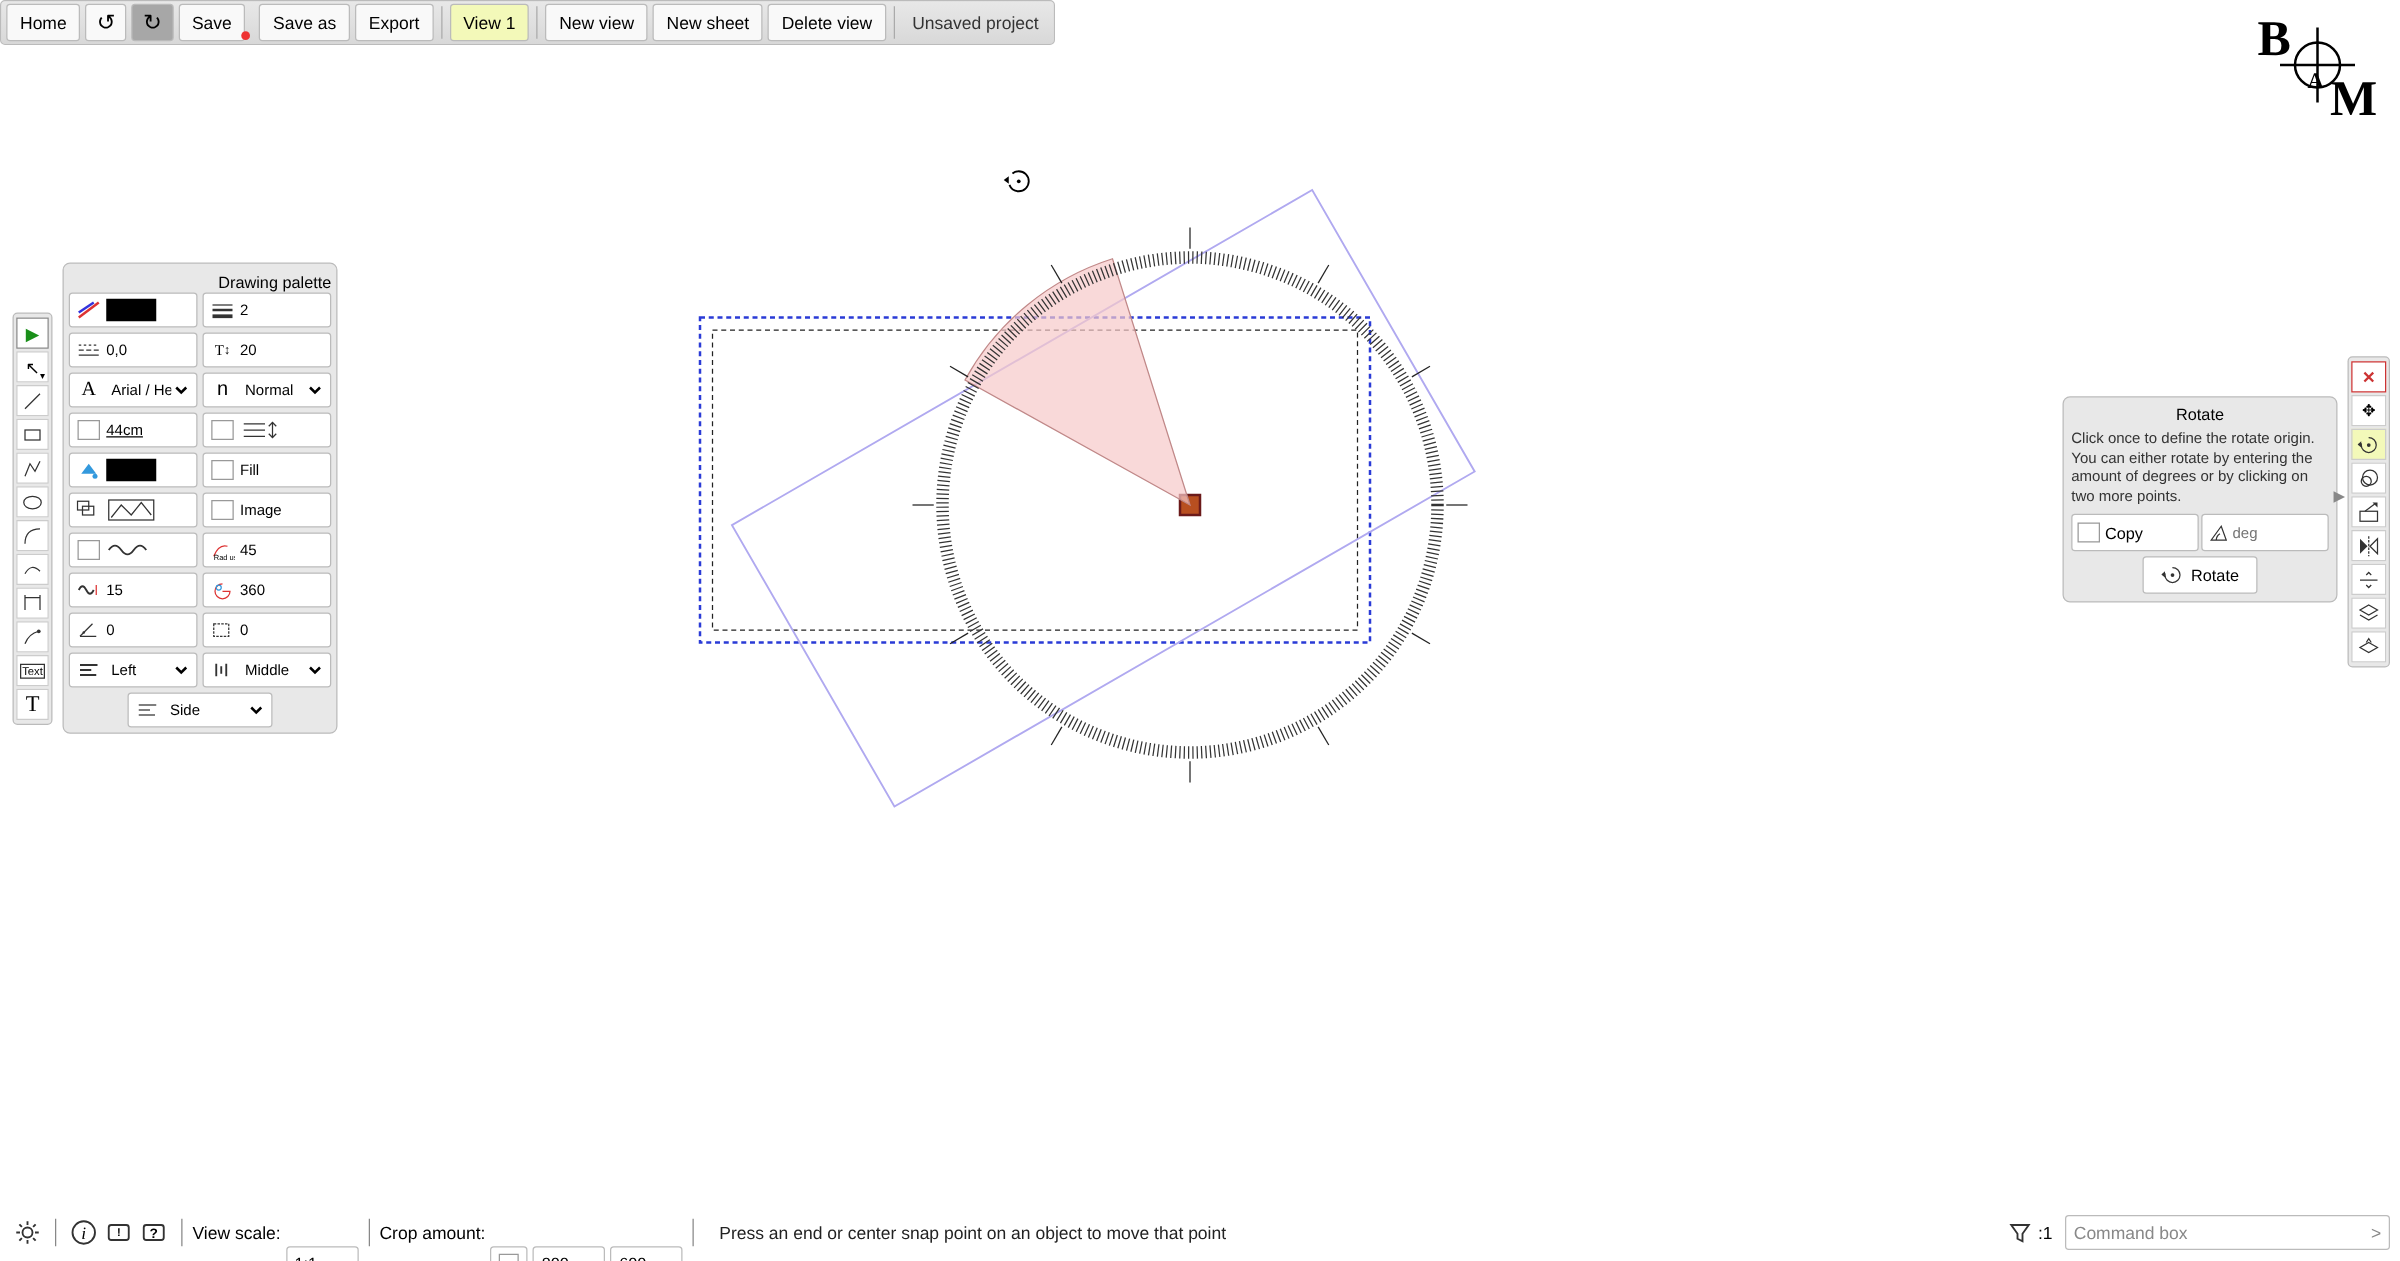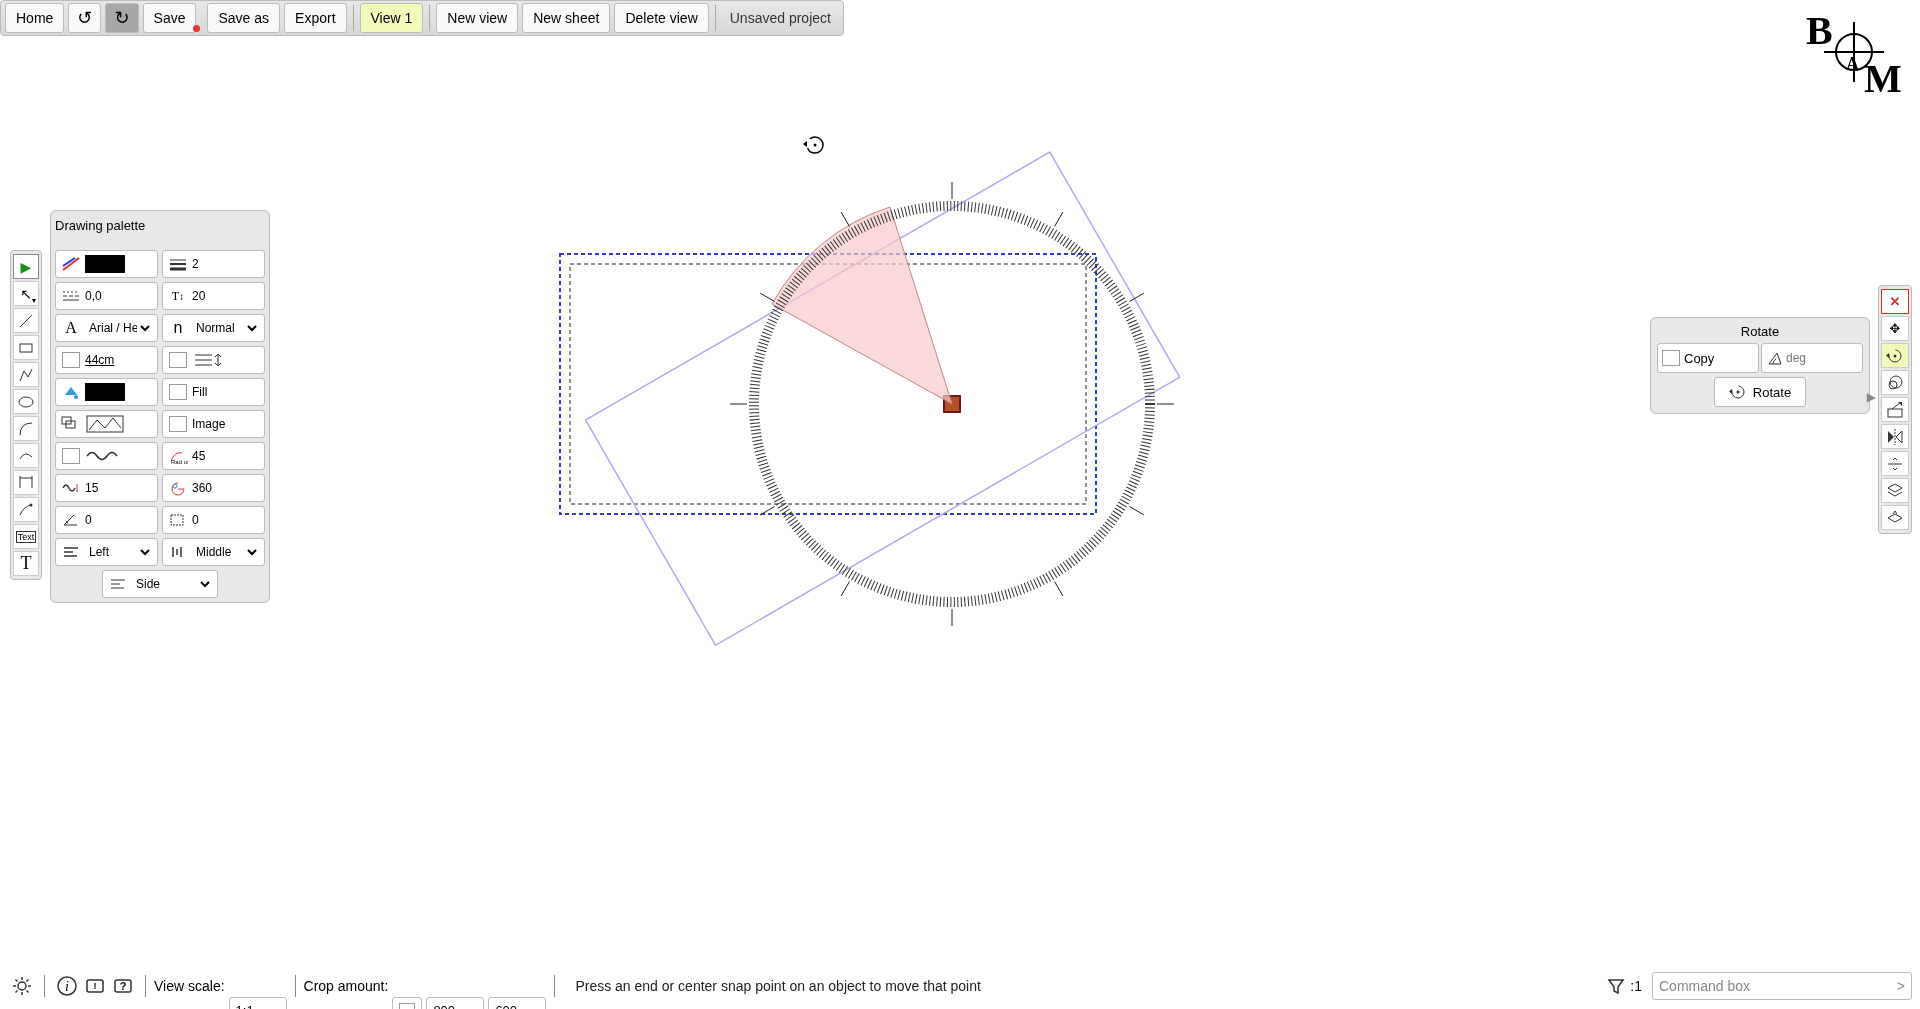--- a/index.html
+++ b/index.html
@@ -79,23 +79,23 @@
 .drawing-palette {
   position: absolute;
   top: 210px; left: 50px;
   width: 220px;
   background: #e8e8e8;
   border: 1px solid #bbb;
   border-radius: 6px;
   padding: 4px;
 }
 .drawing-palette .title {
-  text-align: left;
+  text-align: right;
   font-size: 13px;
-  padding: 3px 0 17px;
+  padding: 3px 0 1px;
 }
 .palette-grid {
   display: grid;
   grid-template-columns: 1fr 1fr;
   gap: 4px;
 }
 .palette-cell {
   display: flex;
   align-items: center;
   border: 1px solid #bbb;
@@ -609,20 +609,21 @@
   <div class="tool">
     <svg width="18" height="18">
         <polygon points="9,5 16,9 9,13 2,9" fill="none" stroke="#333"></polygon>
         <polyline points="7,5 9,2 11,5" fill="none" stroke="#333"></polyline>
       </svg>
   </div>
 </div>
 
 <div class="rotate-panel">
   <div class="title">Rotate</div>
+  <div class="desc">Click once to define the rotate origin. You can either rotate by entering the amount of degrees or by clicking on two more points.</div>
   <div class="controls">
     <div class="ctrl">
       <div class="box"></div>
       <span class="label">Copy</span>
     </div>
     <div class="ctrl">
       <svg width="20" height="18">
           <polygon points="3,15 15,15 11,4" fill="none" stroke="#333"></polygon>
           <path d="M 7 15 A 6 6 0 0 1 10 10" fill="none" stroke="#333"></path>
         </svg>

